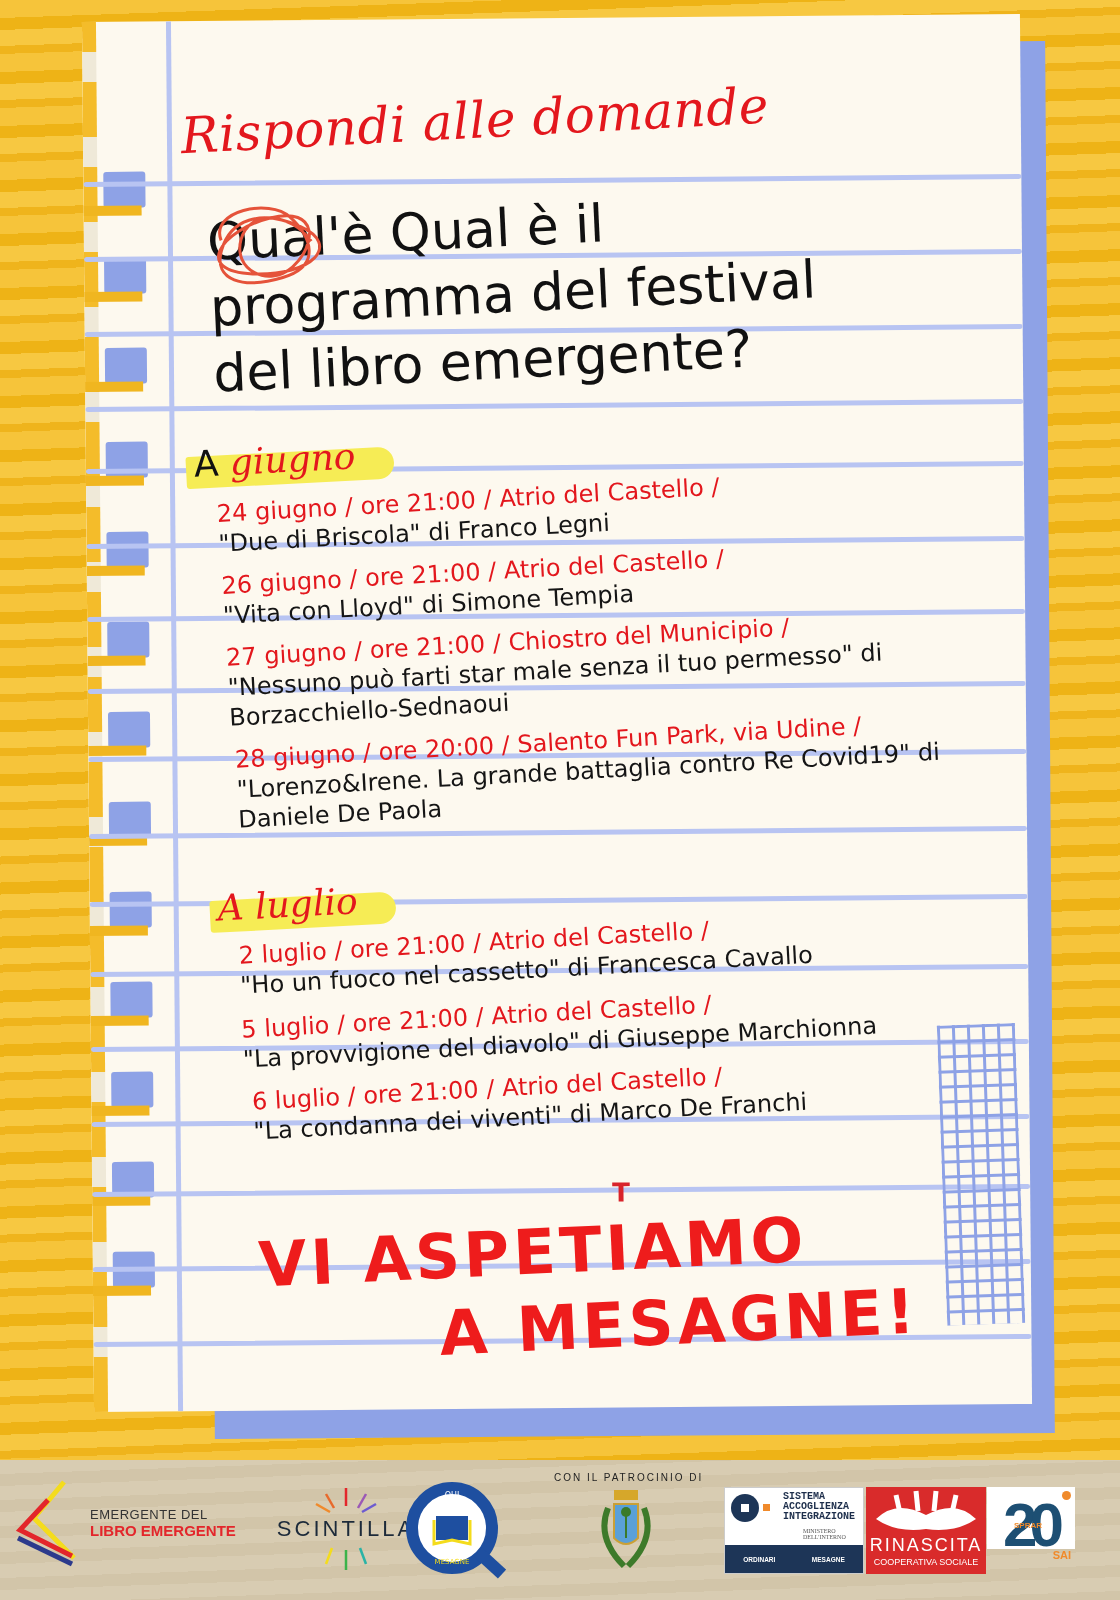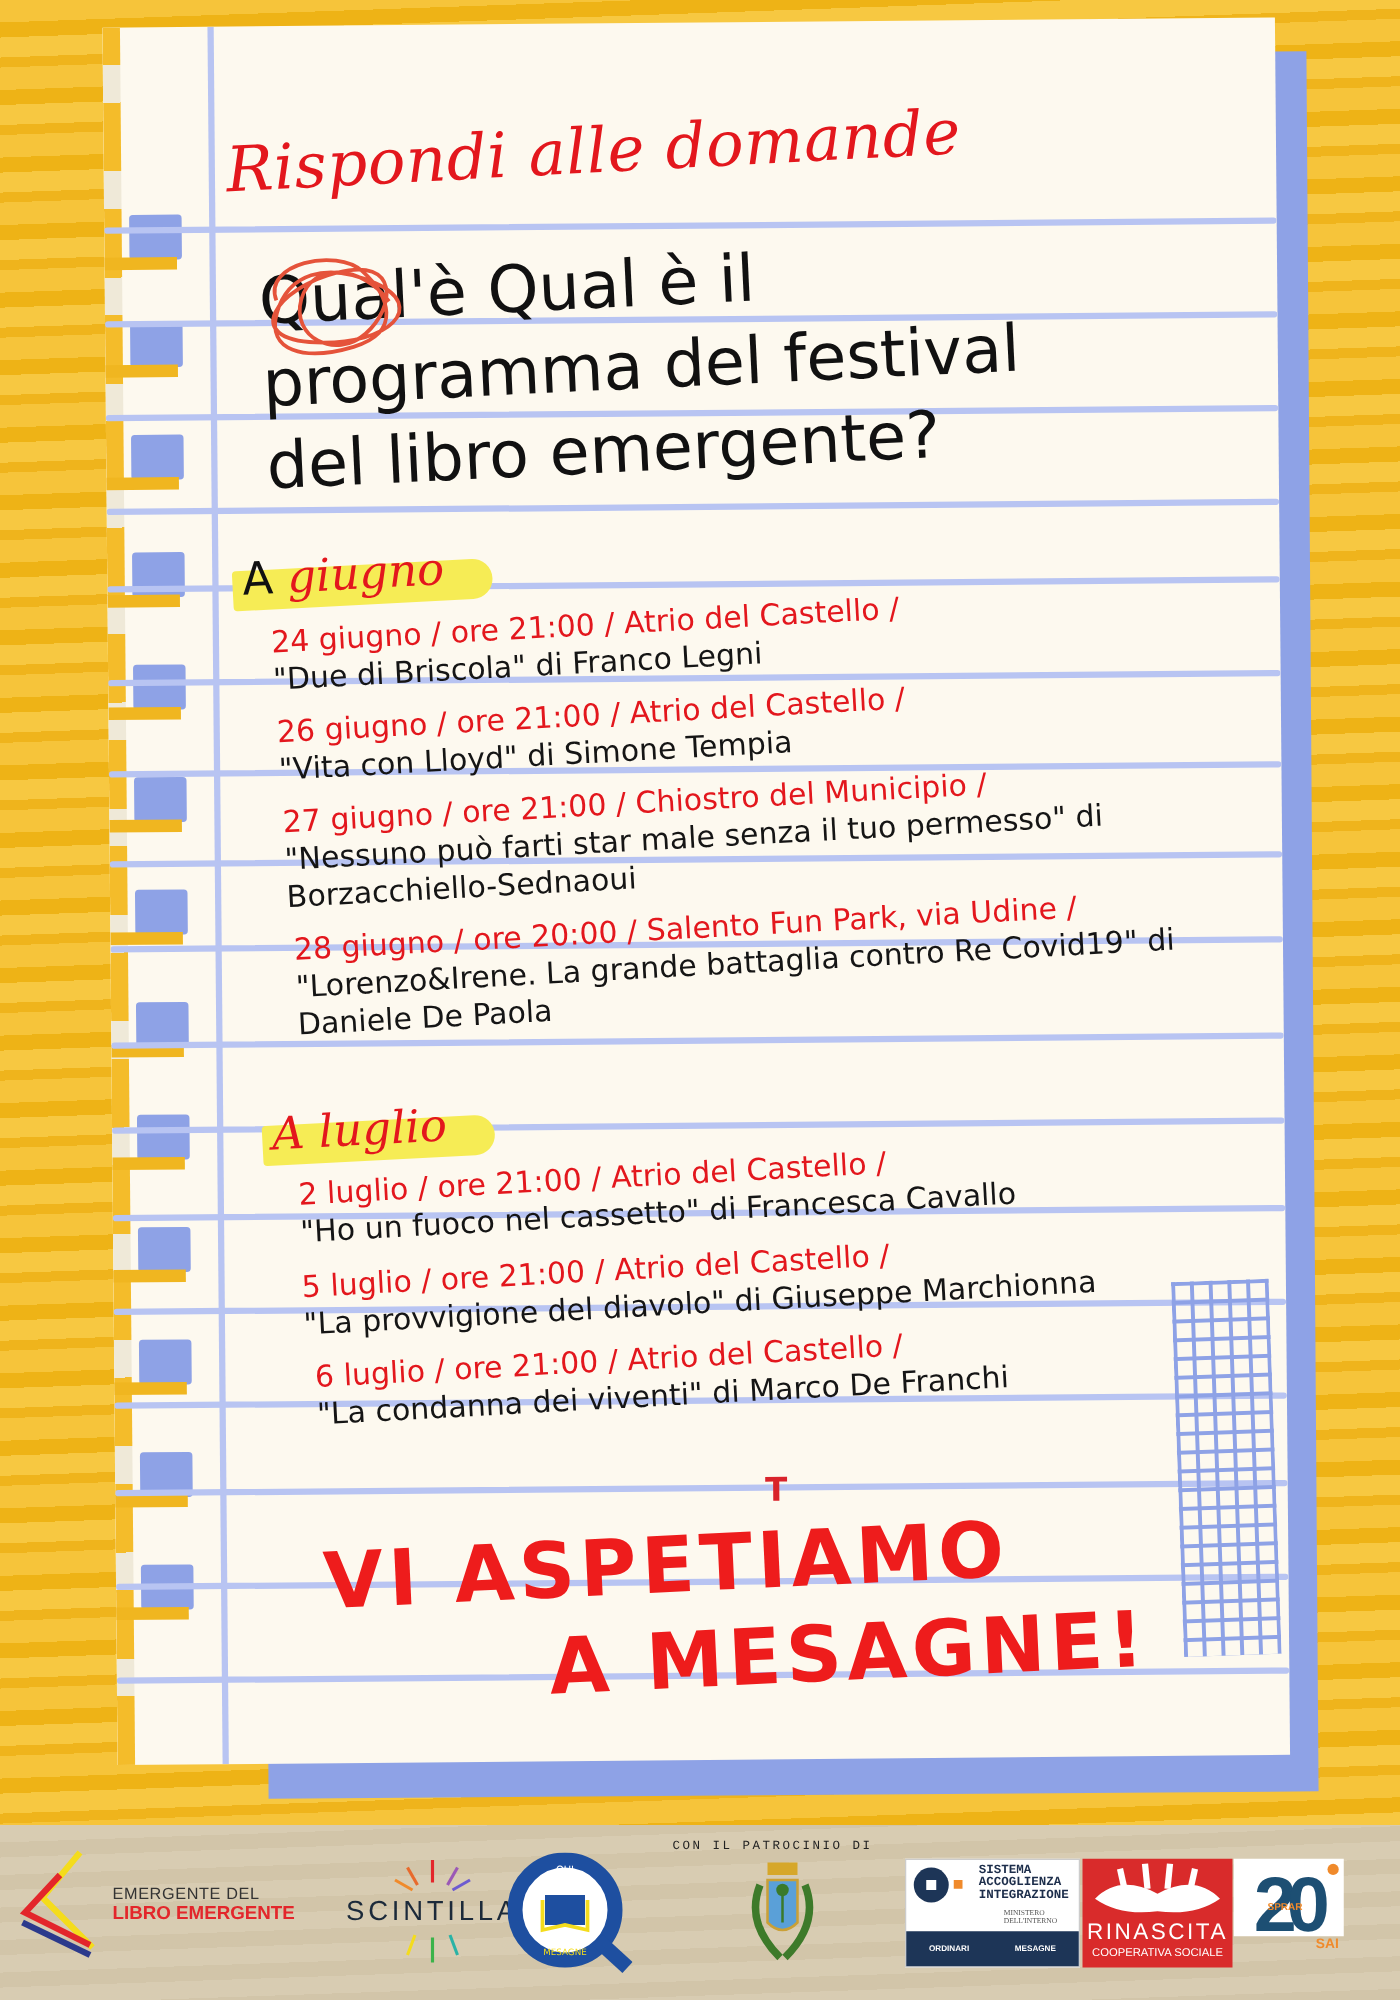--- a/index.html
+++ b/index.html
@@ -118,22 +118,22 @@
   }
   .partner-logo {
     position: absolute; display: flex; align-items: center;
   }
   .fle-mark { width: 70px; height: 90px; }
   .fle-text { margin-left: 6px; }
   .fle-text .l1 { font-size: 13px; color: #333; letter-spacing: 0.5px; font-family: "Liberation Sans", sans-serif; }
   .fle-text .l2 { font-size: 15px; color: #e3262b; font-weight: bold; font-family: "Liberation Sans", sans-serif; }
   .scintilla-text { font-family: "Liberation Sans", sans-serif; font-size: 22px; letter-spacing: 3px; color: #1c2a3a; }
   .patrocinio {
-    position: absolute; left: 538px; top: 1472px; font-size: 10px; letter-spacing: 2px; color: #222;
-    font-family: Liberation Mono, monospace;
+    position: absolute; left: 554px; top: 1472px; font-size: 10px; letter-spacing: 2px; color: #222;
+    font-family: Liberation Sans, sans-serif;
   }
   .sai-box {
     position: absolute; left: 724px; top: 1487px; width: 140px; height: 87px; background: #fff; border: 1px solid #ccc;
   }
   .sai-box .t { position: absolute; left: 58px; top: 4px; font-size: 10px; font-weight: bold; color: #1d2e4b; line-height: 10px; font-family: Liberation Mono, monospace; }
   .sai-box .dot { position: absolute; left: 6px; top: 6px; width: 28px; height: 28px; border-radius: 50%; background: #1d3557; }
   .sai-box .dot::after { content: ""; position: absolute; left: 10px; top: 10px; width: 8px; height: 8px; background: #fff; }
   .sai-box .sq { position: absolute; left: 38px; top: 16px; width: 7px; height: 7px; background: #f08a2b; }
   .sai-box .min { position: absolute; left: 78px; top: 40px; font-size: 6px; color: #555; font-family: "Liberation Serif", serif; }
   .sai-box .bar {

